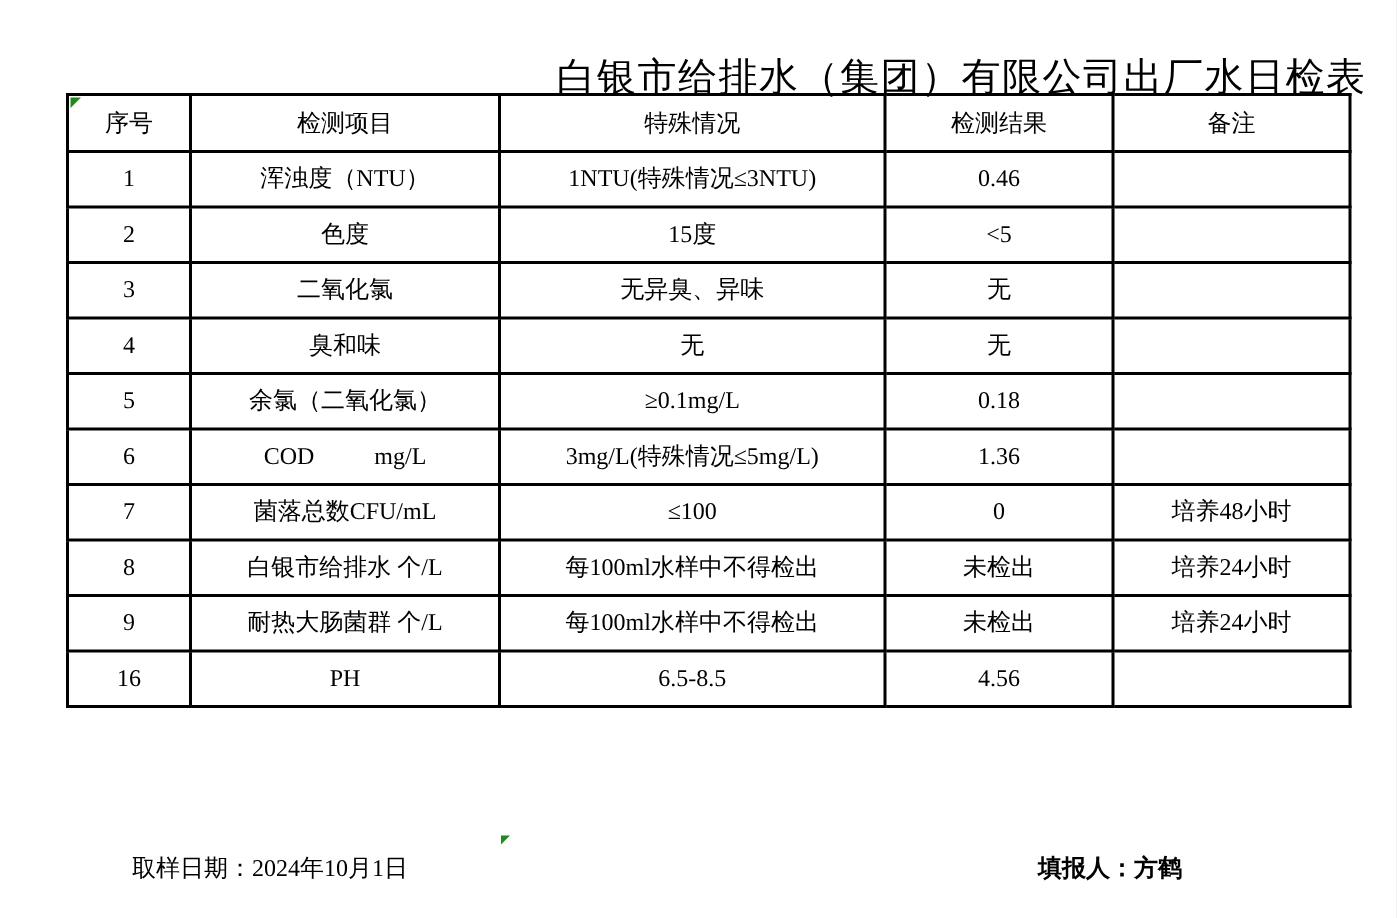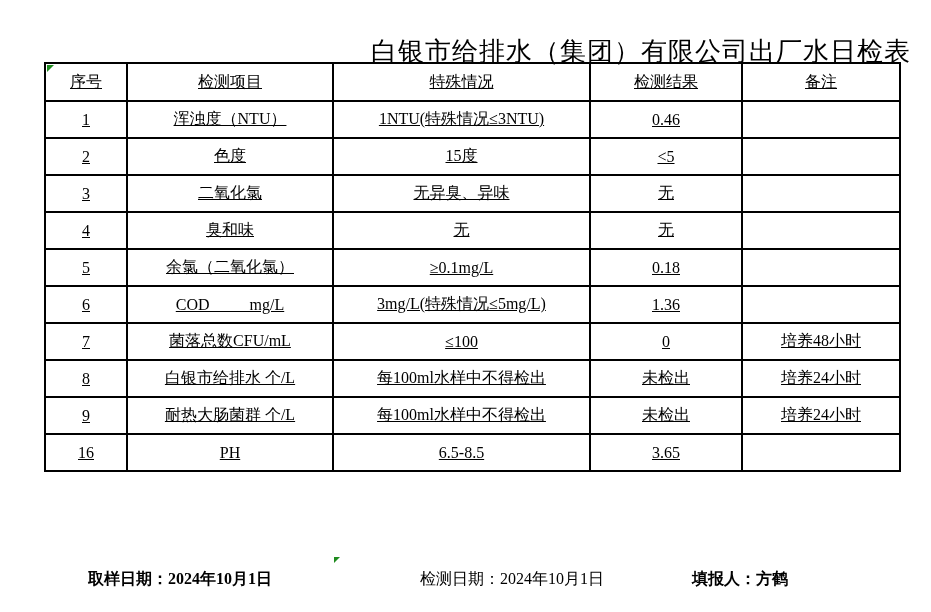--- a/index.html
+++ b/index.html
@@ -24,21 +24,20 @@
     letter-spacing: 1px;
     margin: 12px;
   }
   table.inspection {
     position: absolute;
     left: 44px;
     top: 62px;
     width: 855px;
     border-collapse: collapse;
     table-layout: fixed;
-    text-decoration: underline;
   }
   table.inspection th, table.inspection td {
     border: 2px solid #000000;
     text-align: center;
     vertical-align: middle;
     font-size: 16px;
     font-weight: normal;
     padding: 0;
     white-space: pre;
     overflow: hidden;
@@ -51,21 +50,21 @@
   col.c-result { width: 152px; }
   col.c-remark { width: 158px; }
   .footer-line {
     position: absolute;
     top: 569px;
     left: 0;
     width: 931px;
     height: 22px;
     font-size: 16px;
   }
-  .footer-line .sample   { position: absolute; left: 88px;  top: 0; font-weight: bold; }
+  .footer-line .sample   { position: absolute; left: 88px;  top: 0; }
   .footer-line .test     { position: absolute; left: 420px; top: 0; }
   .footer-line .reporter { position: absolute; left: 692px; top: 0; font-weight: bold; }
   .corner-marker {
     position: absolute;
     width: 0; height: 0;
     border-top: 7px solid #1f8b1f;
     border-right: 7px solid transparent;
   }
   .marker-header { left: 47px;  top: 65px; }
   .marker-bottom { left: 334px; top: 557px; border-top-width: 6px; border-right-width: 6px; }
@@ -155,28 +154,27 @@
           <td>9</td>
           <td>耐热大肠菌群 个/L</td>
           <td>每100ml水样中不得检出</td>
           <td>未检出</td>
           <td>培养24小时</td>
         </tr>
         <tr>
           <td>16</td>
           <td>PH</td>
           <td>6.5-8.5</td>
-          <td>3.65</td>
+          <td>4.56</td>
           <td></td>
         </tr>
       </tbody>
   </table>
 
   <span class="corner-marker marker-header"></span>
   <span class="corner-marker marker-bottom"></span>
 
   <div class="footer-line">
     <span class="sample">取样日期：2024年10月1日</span>
-    <span class="test">检测日期：2024年10月1日</span>
     <span class="reporter">填报人：方鹤</span>
   </div>
 
 </div>
 
 </body></html>

